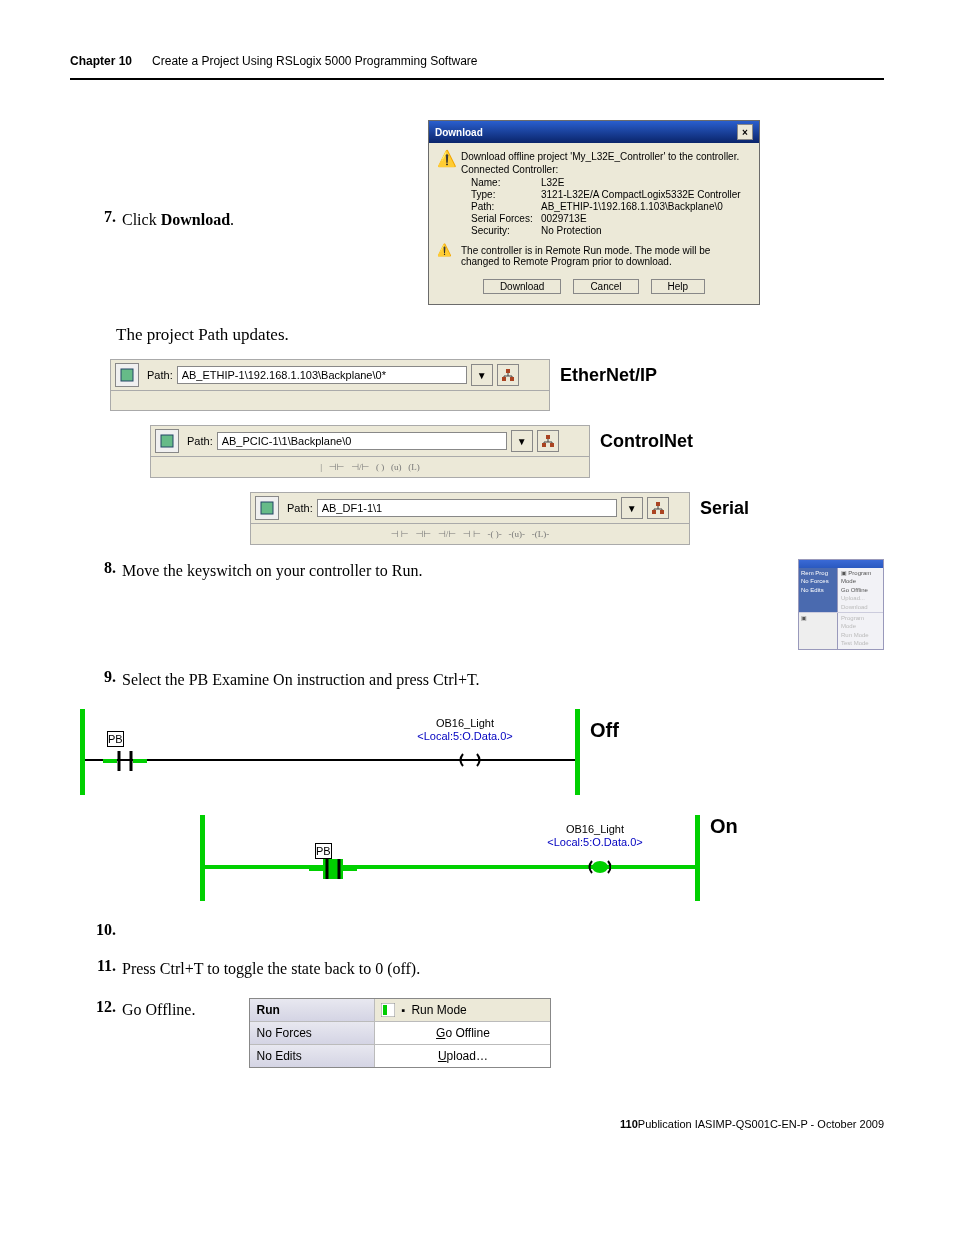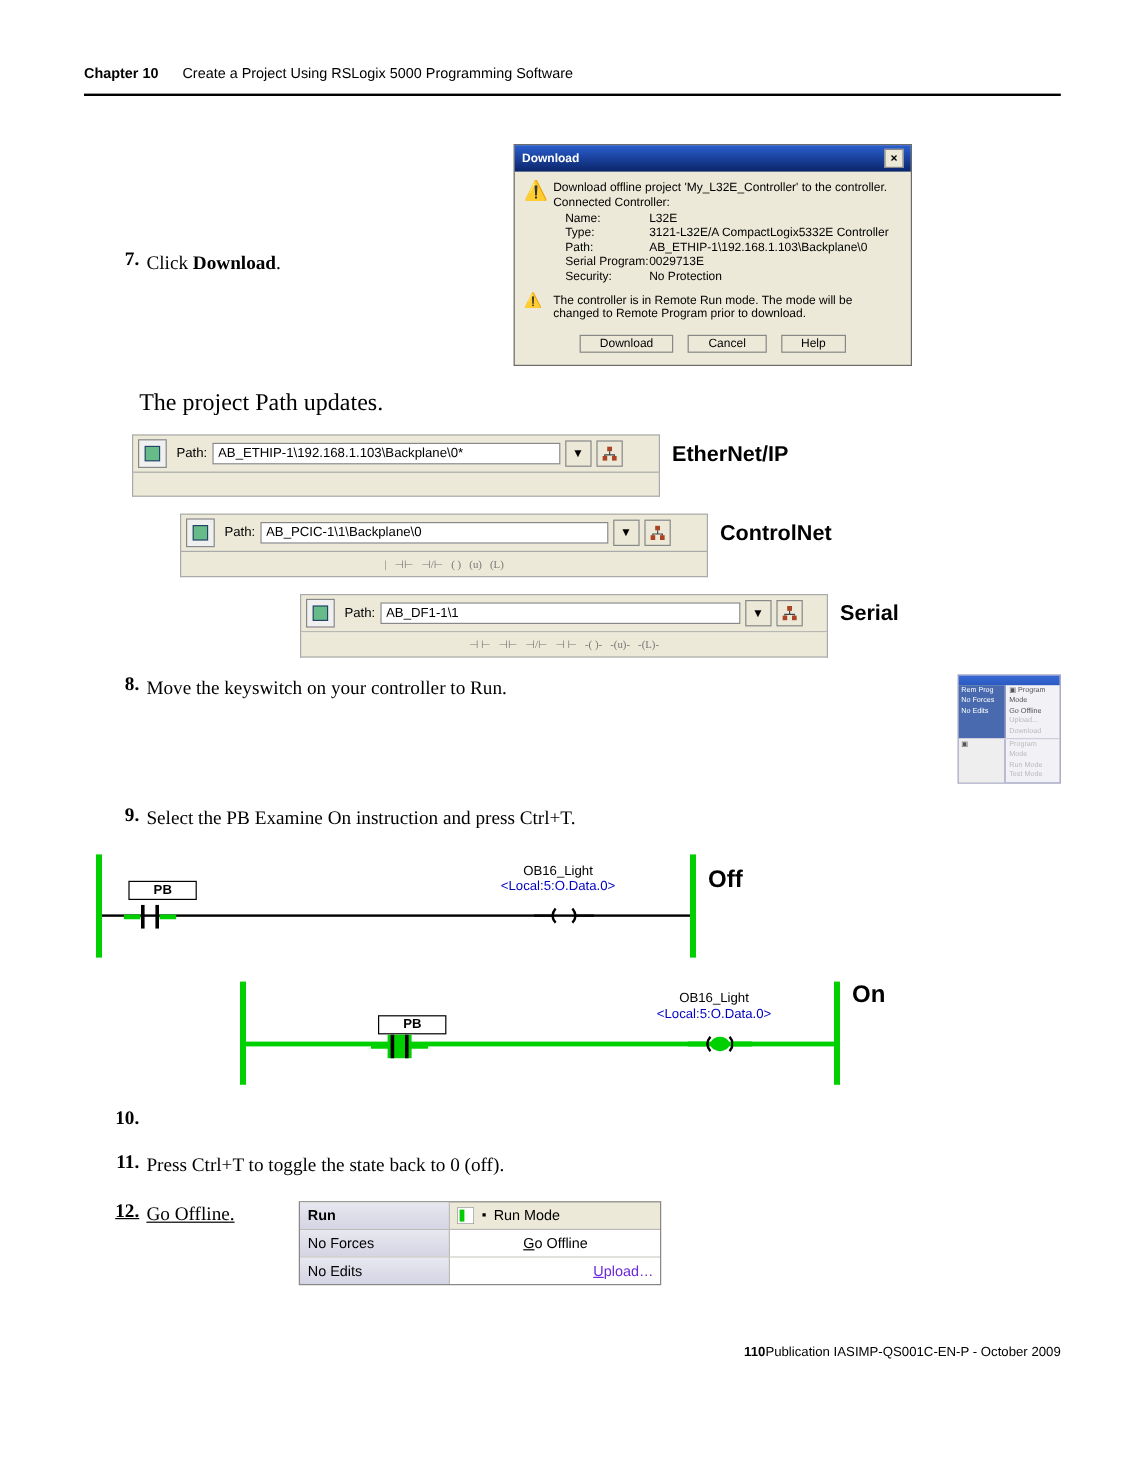--- a/index.html
+++ b/index.html
@@ -89,21 +89,21 @@
   .dlg-info-row { display: flex; font-size: 10px; margin: 1px 0; }
   .dlg-info-row .lbl { width: 70px; }
   .dlg-btns { display: flex; justify-content: center; gap: 12px; margin-top: 10px; }
   .dlg-btns button {
     font-family: Tahoma, Arial; font-size: 10px;
     padding: 1px 16px;
     background: #ece9d8;
     border: 1px solid #888;
   }
   .body-text {
-    font-size: 20px;
+    font-size: 17px;
     margin-left: 46px;
     margin-bottom: 14px;
   }
   
   .path-block { margin-left: 40px; margin-bottom: 14px; font-family: Tahoma, Arial; }
   .path-row { display: flex; align-items: center; }
   .path-tb {
     display: flex;
     align-items: center;
     background: #ece9d8;
@@ -166,22 +166,22 @@
     border-right: 5px solid #00d000;
     height: 86px;
     font-family: Arial, Helvetica;
     font-size: 11px;
   }
   .rung.off { width: 490px; }
   .rung.on  { width: 490px; margin-left: 120px; }
   .rung-line { position:absolute; background:#000; height:2px; left:0; right:0; top:50px; }
   .pb-box {
     position:absolute; left:22px; top:22px;
-    border:1px solid #000; padding:1px 20px;
-    background:#fff; font-size:11px;font-weight:bold;
+    border:1px solid #000; padding:1px 0;
+    background:#fff; font-size:11px;
   }
   .ote-label {
     position:absolute; right:50px; top:8px; text-align:center; width:120px;
     font-size:11px; line-height:1.2;
   }
   .ote-label .tn { color:#000; }
   .ote-label .al { color:#0000c0; }
   .ote {
     position:absolute; right:80px; top:44px;
   }
@@ -252,21 +252,21 @@
                 </div>
               <div class="dlg-info-row">
                   <span class="lbl">Type:</span>
                   <span>3121-L32E/A CompactLogix5332E Controller</span>
                 </div>
               <div class="dlg-info-row">
                   <span class="lbl">Path:</span>
                   <span>AB_ETHIP-1\192.168.1.103\Backplane\0</span>
                 </div>
               <div class="dlg-info-row">
-                  <span class="lbl">Serial Program:</span>
+                  <span class="lbl">Serial Forces:</span>
                   <span>0029713E</span>
                 </div>
               <div class="dlg-info-row">
                   <span class="lbl">Security:</span>
                   <span>No Protection</span>
                 </div>
             </div>
           </div>
         </div>
         <div class="dlg-row" style="margin-top:6px;">
@@ -461,21 +461,21 @@
   <div class="step-row">
     <div class="step-num">10.</div>
   </div>
 
   <div class="step-row">
     <div class="step-num">11.</div>
     <div class="step-text">Press Ctrl+T to toggle the state back to 0 (off).</div>
   </div>
 
   <div class="offline-block">
-    <div class="step-row" style="margin-left:0;text-decoration:underline;">
+    <div class="step-row" style="margin-left:0;">
       <div class="step-num">12.</div>
       <div class="step-text">Go Offline.</div>
     </div>
     <div class="offline-tbl">
       <div class="offline-row">
         <div class="offline-cell-l"><b>Run</b></div>
         <div class="offline-cell-r">
           <span class="mini-icon">
             <svg width="14" height="14">
                 <rect width="14" height="14" fill="#fff" stroke="#888"></rect>
@@ -487,21 +487,21 @@
         </div>
       </div>
       <div class="offline-row">
         <div class="offline-cell-l">No Forces</div>
         <div class="offline-cell-r" style="justify-content:center; background:#fff;">
           <span><u>G</u><span>o Offline</span></span>
         </div>
       </div>
       <div class="offline-row">
         <div class="offline-cell-l">No Edits</div>
-        <div class="offline-cell-r" style="justify-content:flex-end; background:#fff; color:#6d28d9;">
+        <div class="offline-cell-r" style="justify-content:center; background:#fff; color:#000000;">
           <span><u>U</u>pload…</span>
         </div>
       </div>
     </div>
   </div>
 
   <div class="footer">
     <b>110</b>
     <span>Publication IASIMP-QS001C-EN-P - October 2009</span>
   </div>

